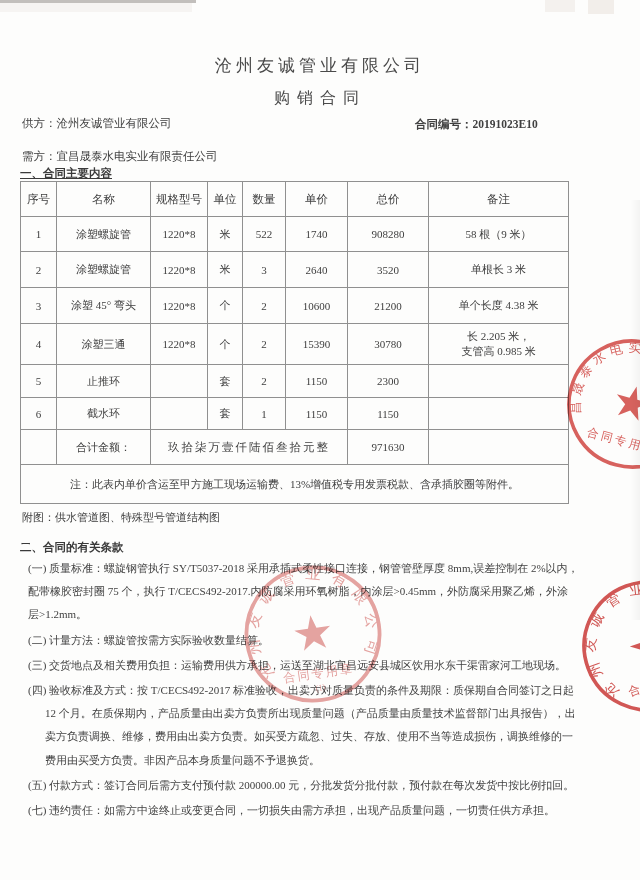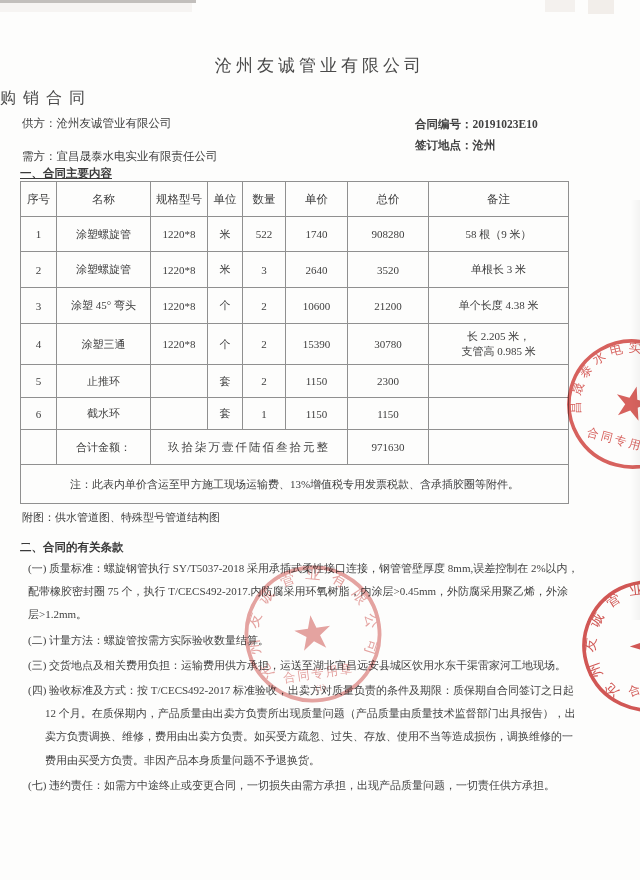--- a/index.html
+++ b/index.html
@@ -13,21 +13,21 @@
   
   .scan-top-band{left:0;top:0;width:192px;height:12px;background:#f6f4f2;}
   .scan-top-line{left:0;top:0;width:196px;height:3px;background:#c2bfbc;}
   .scan-box-1{left:545px;top:0;width:30px;height:12px;background:#f4f1ee;}
   .scan-box-2{left:588px;top:0;width:26px;height:14px;background:#f2eeea;}
   .scan-right-shadow{right:0;top:200px;width:10px;height:420px;
     background:linear-gradient(to right,rgba(0,0,0,0),rgba(0,0,0,0.04));}
   
   .title1{left:0;right:0;top:54px;text-align:center;font-size:17px;
     letter-spacing:4px;color:#4a4a4a;font-weight:500;}
-  .title2{left:0;right:0;top:88px;font-size:16px;
+  .title2{left:0;right:0;top:88px;text-align:center;font-size:16px;
     letter-spacing:7px;color:#4a4a4a;font-weight:500;}
   
   .line{font-size:11.5px;color:#404040;}
   .party-supplier{left:22px;top:116px;}
   .party-buyer{left:22px;top:149px;}
   .meta{left:415px;top:114px;line-height:20.5px;font-weight:bold;}
   .sec-heading{font-size:11.5px;font-weight:600;color:#3a3a3a;}
   .sec1{left:20px;top:166px;text-decoration:underline;}
   
   table.items{position:absolute;left:20px;top:181px;width:548px;
@@ -75,21 +75,20 @@
 
 <div class="abs line party-supplier">
   <span>供方：</span><span>沧州友诚管业有限公司</span>
 </div>
 <div class="abs line party-buyer">
   <span>需方：</span><span>宜昌晟泰水电实业有限责任公司</span>
 </div>
 
 <div class="abs line meta">
   <div><span>合同编号：</span><span>20191023E10</span></div>
-  <div><span>签订地点：</span><span>沧州</span></div>
 </div>
 
 <div class="abs sec-heading sec1">一、合同主要内容</div>
 
 <table class="items">
   <colgroup>
     <col style="width:36px">
       <col style="width:94px">
       <col style="width:57px">
       <col style="width:35px">
@@ -189,20 +188,21 @@
 <div class="abs clauses">
   <p>(一) 质量标准：螺旋钢管执行 SY/T5037-2018 采用承插式柔性接口连接，钢管管壁厚度 8mm,误差控制在 2%以内，
 配带橡胶密封圈 75 个，执行 T/CECS492-2017.内防腐采用环氧树脂，内涂层&gt;0.45mm，外防腐采用聚乙烯，外涂
 层&gt;1.2mm。</p>
   <p>(二) 计量方法：螺旋管按需方实际验收数量结算。</p>
   <p>(三) 交货地点及相关费用负担：运输费用供方承担，运送至湖北宜昌远安县城区饮用水东干渠雷家河工地现场。</p>
   <p class="hang">(四) 验收标准及方式：按 T/CECS492-2017 标准验收，出卖方对质量负责的条件及期限：质保期自合同签订之日起
 12 个月。在质保期内，产品质量由出卖方负责所出现质量问题（产品质量由质量技术监督部门出具报告），出
 卖方负责调换、维修，费用由出卖方负责。如买受方疏忽、过失、存放、使用不当等造成损伤，调换维修的一
 费用由买受方负责。非因产品本身质量问题不予退换货。</p>
+  <p>(五) 付款方式：签订合同后需方支付预付款 200000.00 元，分批发货分批付款，预付款在每次发货中按比例扣回。</p>
   <p>(七) 违约责任：如需方中途终止或变更合同，一切损失由需方承担，出现产品质量问题，一切责任供方承担。</p>
 </div>
 
 <div class="stamp stamp-buyer">
   <svg viewBox="0 0 160 160" width="144" height="144">
     <defs>
       <path id="arcA" d="M 29.8 109 A 58 58 0 1 1 130.2 109" fill="none"></path>
     </defs>
     <circle cx="80" cy="80" r="70" stroke-width="4"></circle>
     <text font-size="14" letter-spacing="5.5">

